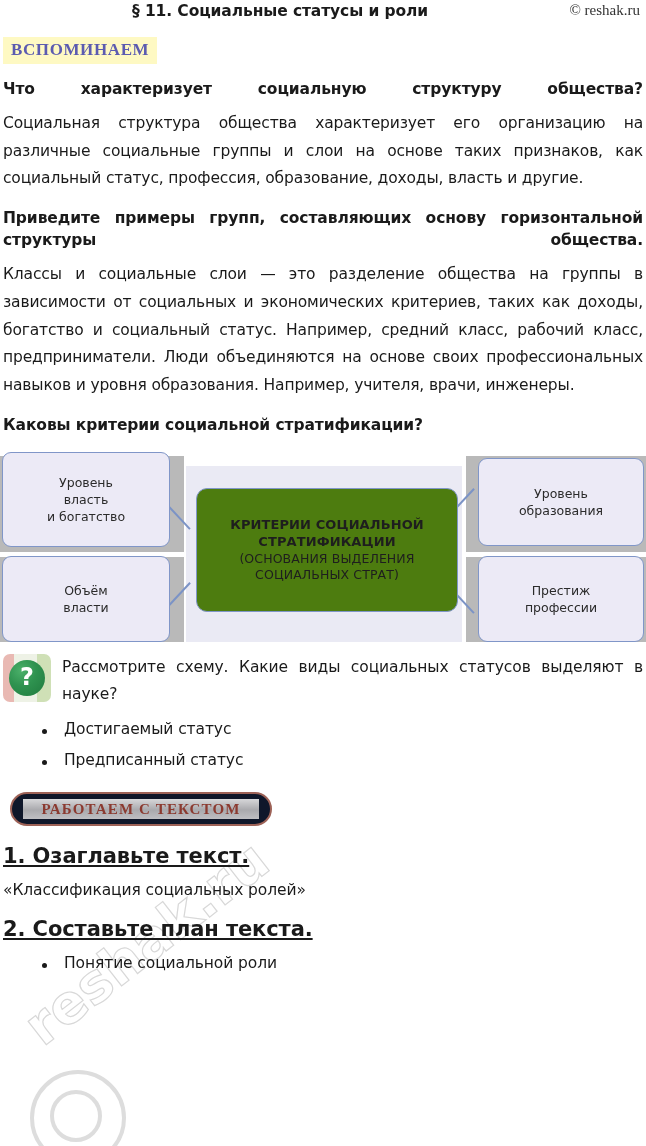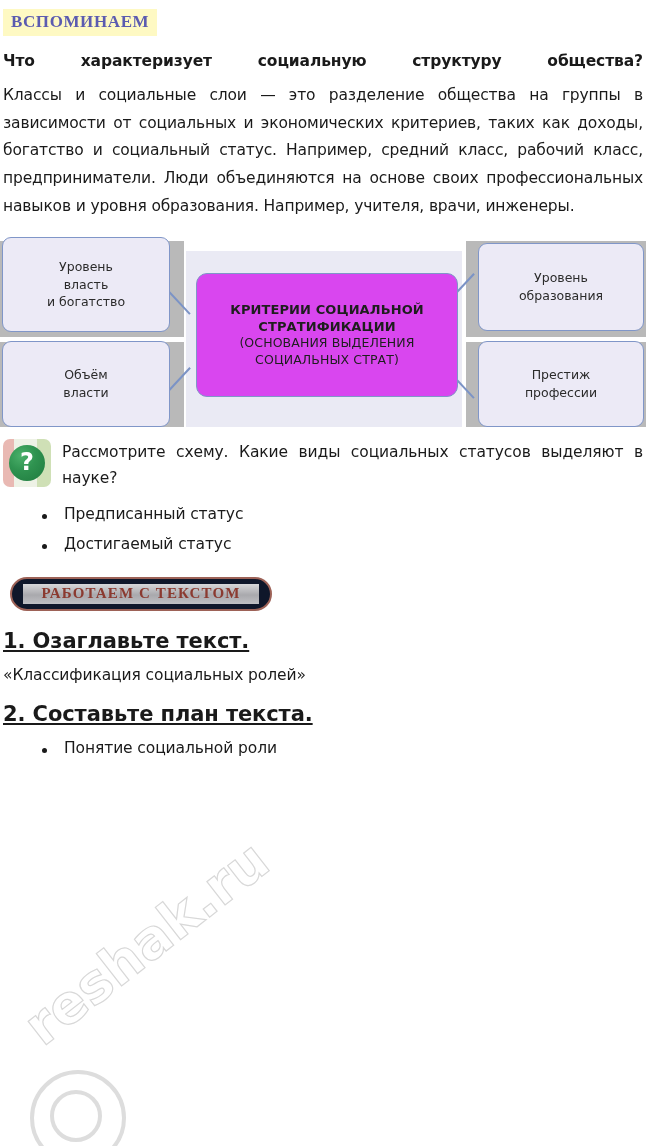--- a/index.html
+++ b/index.html
@@ -133,21 +133,21 @@
     align-items: center;
     justify-content: center;
     text-align: center;
     font-family: "DejaVu Sans", sans-serif;
     font-size: 12.5px;
     line-height: 1.38;
     color: #2b2b2b;
   }
   .d-center {
     position: absolute;
-    background: #d946ef;
+    background: #4d7c0f;
     border: 1.6px solid #8096c8;
     border-radius: 11px;
     box-sizing: border-box;
     display: flex;
     flex-direction: column;
     align-items: center;
     justify-content: center;
     text-align: center;
     color: #1e1e1e;
   }
@@ -278,28 +278,35 @@
 <body>
 
 <div id="watermark-layer">
   <div class="wm-text wm-a">reshak.ru</div>
   <div class="wm-c"></div>
 </div>
 
 <div id="content">
 
   
+  <div class="page-header">
+    <div class="header-title">§ 11. Социальные статусы и роли</div>
+    <div class="header-copy">© reshak.ru</div>
+  </div>
 
   
   <div class="recall-badge">ВСПОМИНАЕМ</div>
 
   <div class="q-head justify-all">Что характеризует социальную структуру общества?</div>
-
+  <div class="para">Социальная структура общества характеризует его организацию на различные социальные группы и слои на основе таких признаков, как социальный статус, профессия, образование, доходы, власть и другие.</div>
+
+  <div class="q-head justify-all">Приведите примеры групп, составляющих основу горизонтальной структуры общества.</div>
   <div class="para">Классы и социальные слои — это разделение общества на группы в зависимости от социальных и экономических критериев, таких как доходы, богатство и социальный статус. Например, средний класс, рабочий класс, предприниматели. Люди объединяются на основе своих профессиональных навыков и уровня образования. Например, учителя, врачи, инженеры.</div>
 
+  <div class="q-head">Каковы критерии социальной стратификации?</div>
 
   
   <div class="diagram">
 
     <div class="d-shadow" style="left:0px;  top:4px;   width:184px; height:96px;"></div>
     <div class="d-shadow" style="left:0px;  top:105px; width:184px; height:85px;"></div>
     <div class="d-shadow" style="left:466px;top:4px;   width:180px; height:96px;"></div>
     <div class="d-shadow" style="left:466px;top:105px; width:180px; height:85px;"></div>
     <div class="d-pale" style="left:186px;top:14px;  width:276px; height:176px;"></div>
 
@@ -347,22 +354,22 @@
 
   
   <div class="qblock">
     <div class="q-icon">
       <div class="disc">?</div>
     </div>
     <div class="q-text">Рассмотрите схему. Какие виды социальных статусов выделяют в науке?</div>
   </div>
 
   <ul class="bullets">
+    <li>Достигаемый статус</li>
     <li>Предписанный статус</li>
-    <li>Достигаемый статус</li>
   </ul>
 
   
   <div class="wt-banner">
     <div class="wt-inner">РАБОТАЕМ  С  ТЕКСТОМ</div>
   </div>
 
   <div class="num-head">1. Озаглавьте текст.</div>
   <div class="plain-line">«Классификация социальных ролей»</div>
 

